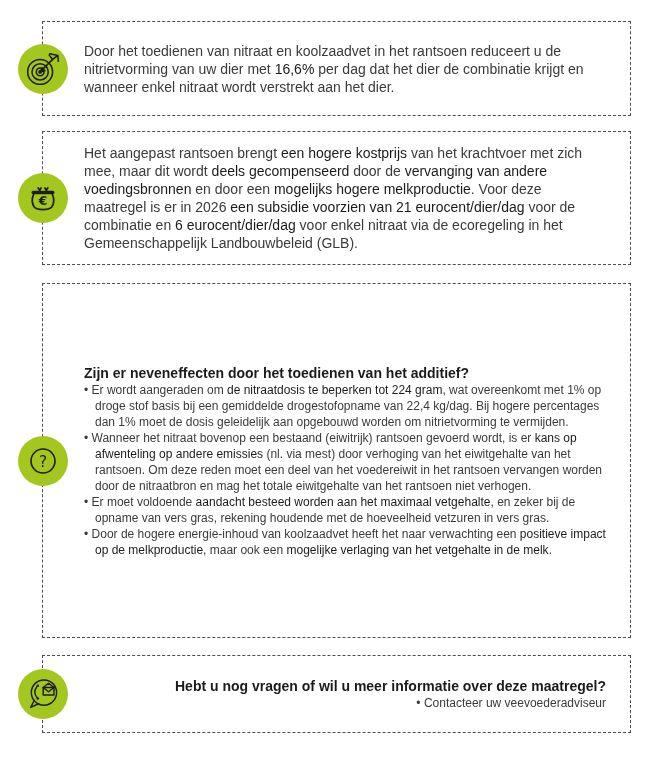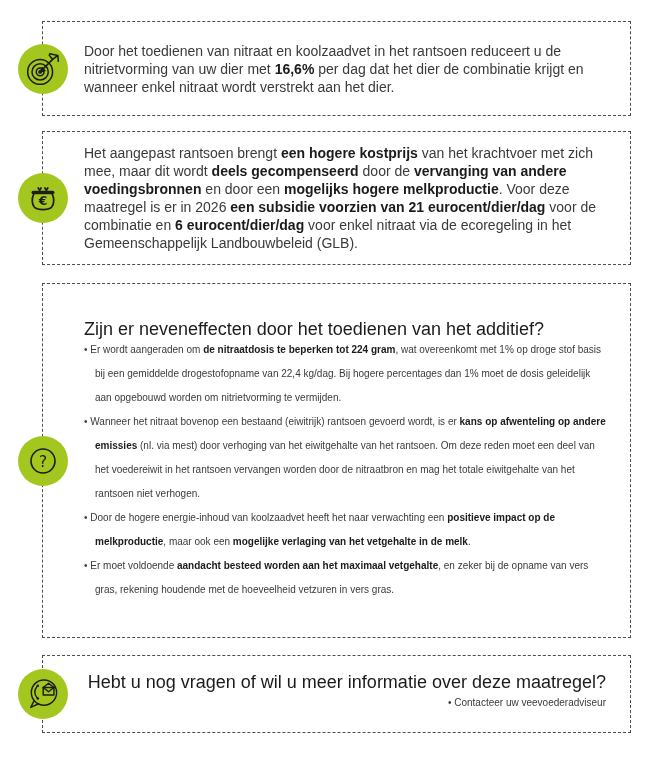--- a/index.html
+++ b/index.html
@@ -49,38 +49,38 @@
   }
   .icon-circle svg { display: block; }
 
   .body-text {
     margin: 0;
     font-size: 14px;
     line-height: 18px;
     color: #3a3a38;
   }
   .bold {
-    font-weight: 700;
+    font-weight: 400;
     color: #1b1b1a;
   }
   h3.box-heading {
     margin: 0;
-    font-size: 18px;
+    font-size: 14px;
     line-height: 18px;
-    font-weight: 400;
+    font-weight: 700;
     color: #1b1b1a;
   }
   ul.bullet-list {
     margin: 0;
     padding: 0;
     list-style: none;
   }
   ul.bullet-list li {
-    font-size: 10px;
-    line-height: 24px;
+    font-size: 12px;
+    line-height: 16px;
     color: #3a3a38;
     padding-left: 11px;
     text-indent: -11px;
   }
   ul.bullet-list li::before {
     content: "\2022\00a0";
     color: #3a3a38;
   }
 </style>
 </head>
@@ -119,22 +119,22 @@
     <div class="icon-circle">
       <svg width="46" height="46" viewBox="0 0 48 48" fill="none" stroke="#1d1d1b" stroke-width="1.7">
         <circle cx="24" cy="24" r="12.5"></circle>
         <text x="24" y="30" text-anchor="middle" font-family="DejaVu Sans, sans-serif" font-size="16" fill="#1d1d1b" stroke="none">?</text>
       </svg>
     </div>
     <h3 class="box-heading">Zijn er neveneffecten door het toedienen van het additief?</h3>
     <ul class="bullet-list">
       <li><span>Er wordt aangeraden om </span><span class="bold">de nitraatdosis te beperken tot 224 gram</span><span>, wat overeenkomt met 1% op droge stof basis bij een gemiddelde drogestofopname van 22,4 kg/dag. Bij hogere percentages dan 1% moet de dosis geleidelijk aan opgebouwd worden om nitrietvorming te vermijden.</span></li>
       <li><span>Wanneer het nitraat bovenop een bestaand (eiwitrijk) rantsoen gevoerd wordt, is er </span><span class="bold">kans op afwenteling op andere emissies</span><span> (nl. via mest) door verhoging van het eiwitgehalte van het rantsoen. Om deze reden moet een deel van het voedereiwit in het rantsoen vervangen worden door de nitraatbron en mag het totale eiwitgehalte van het rantsoen niet verhogen.</span></li>
+      <li><span>Er moet voldoende </span><span class="bold">aandacht besteed worden aan het maximaal vetgehalte</span><span>, en zeker bij de opname van vers gras, rekening houdende met de hoeveelheid vetzuren in vers gras.</span></li>
       <li><span>Door de hogere energie-inhoud van koolzaadvet heeft het naar verwachting een </span><span class="bold">positieve impact op de melkproductie</span><span>, maar ook een </span><span class="bold">mogelijke verlaging van het vetgehalte in de melk</span><span>.</span></li>
-      <li><span>Er moet voldoende </span><span class="bold">aandacht besteed worden aan het maximaal vetgehalte</span><span>, en zeker bij de opname van vers gras, rekening houdende met de hoeveelheid vetzuren in vers gras.</span></li>
     </ul>
   </section>
 
   <section class="info-box box-contact">
     <div class="icon-circle">
       <svg width="46" height="46" viewBox="0 0 48 48" fill="none" stroke="#1d1d1b" stroke-width="1.5" stroke-linecap="round" stroke-linejoin="round">
         <circle cx="25" cy="22.5" r="13.2"></circle>
         <path d="M14.8 30.8 L11.2 38 L19.4 34.2"></path>
         <path d="M24.2 17.2 h11.2 v7.8 h-11.2 z"></path>
         <path d="M24.2 17.2 L29.8 21.6 L35.4 17.2"></path>

